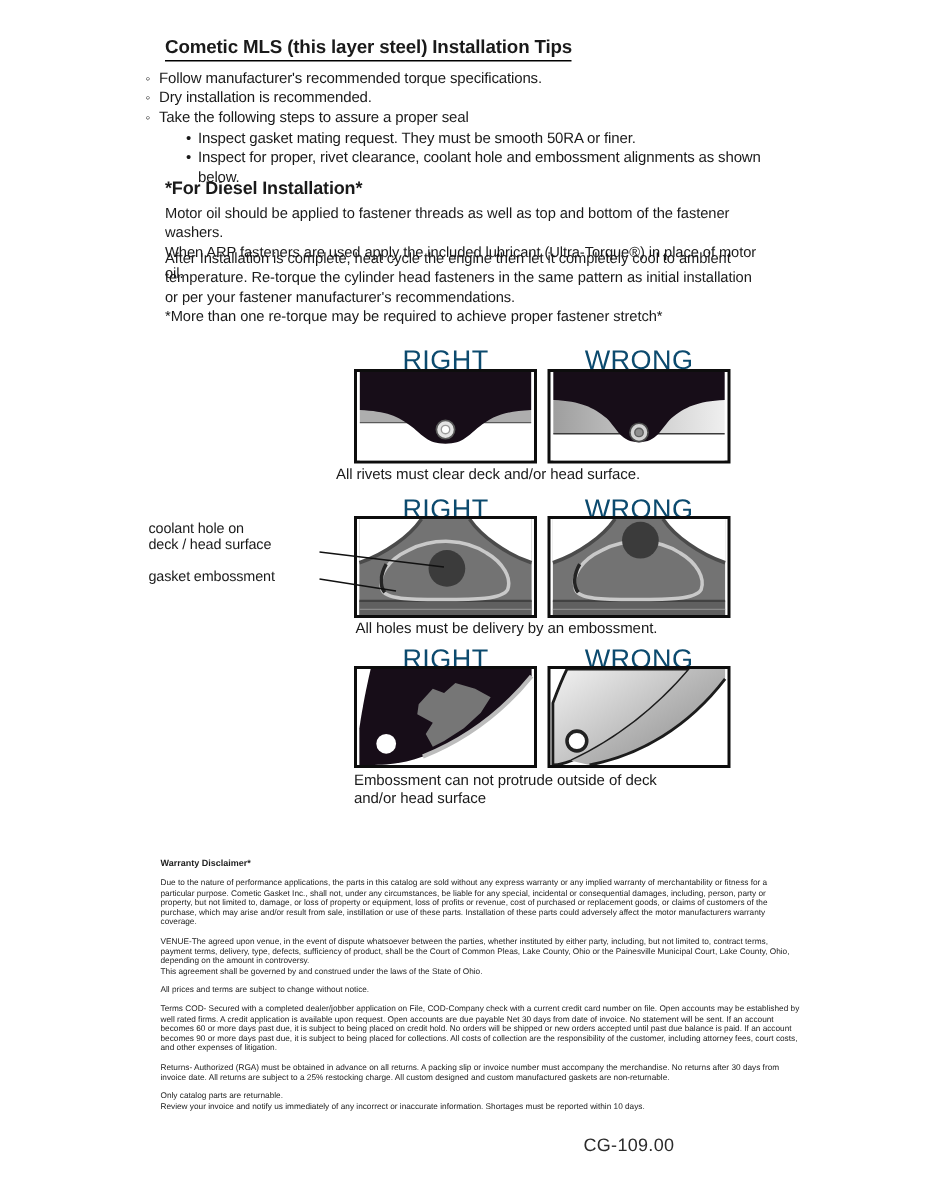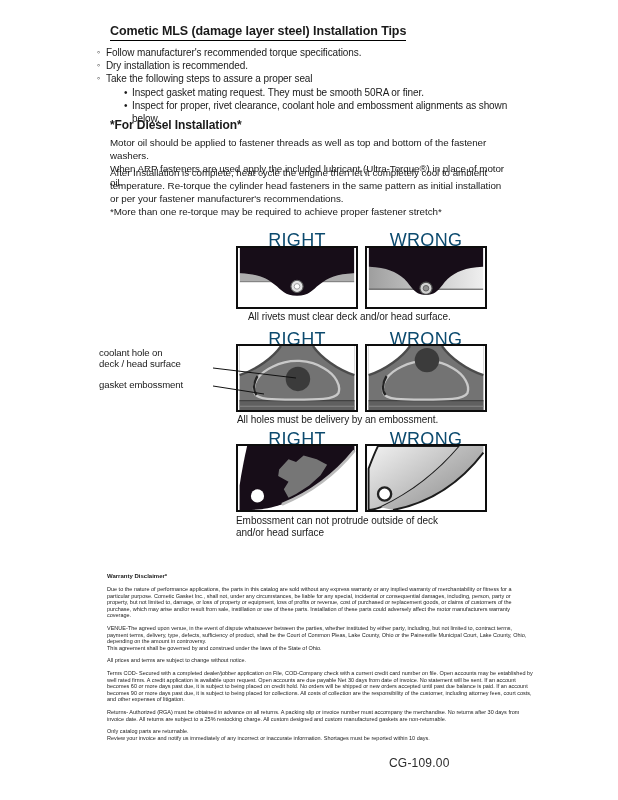--- a/index.html
+++ b/index.html
@@ -38,21 +38,21 @@
   .disclaimer h4 { font-size:6px; font-weight:bold; margin-bottom:7px; }
   .disclaimer p { font-size:5.5px; line-height:6.6px; margin-bottom:6px; white-space:pre-line; letter-spacing:0; }
 
   .footer-code { position:absolute; left:389px; top:756px; font-size:12px; color:#2b2b2b; letter-spacing:0.2px; }
 </style>
 </head>
 <body>
 
 <div class="page">
 
-  <div class="title">Cometic MLS (damage layer steel) Installation Tips</div>
+  <div class="title">Cometic MLS (this layer steel) Installation Tips</div>
 
   <div class="bullets">
     <div class="bullet-row">
       <span class="marker">◦</span>
       <span>Follow manufacturer's recommended torque specifications.</span>
     </div>
     <div class="bullet-row">
       <span class="marker">◦</span>
       <span>Dry installation is recommended.</span>
     </div>
@@ -101,21 +101,21 @@
         </linearGradient>
       </defs>
       <rect width="122" height="63" fill="#ffffff"></rect>
       <rect x="0" y="20" width="122" height="24" fill="url(#gw1)"></rect>
       <line x1="0" y1="44" x2="122" y2="44" stroke="#3a3a3a" stroke-width="1"></line>
       <path d="M0,0 H122 V20 C102,21 94,25 84,33 C76,41 74,50 61,50 C48,50 46,41 38,33 C28,25 20,21 0,20 Z" fill="#170d18"></path>
       <circle cx="61" cy="43" r="6.5" fill="#d2d2d2" stroke="#4a4a4a" stroke-width="1.2"></circle>
       <circle cx="61" cy="43" r="3" fill="#8f8f8f" stroke="#5f5f5f" stroke-width="1"></circle>
     </svg>
   </div>
-  <div class="caption" style="left:248px; top:311px;">All rivets must clear deck and/or head surface.</div>
+  <div class="caption" style="left:224px; top:311px;">All rivets must clear deck and/or head surface.</div>
 
   <div class="dg-label" style="left:236px; top:329px;">RIGHT</div>
   <div class="dg-label" style="left:365px; top:329px;">WRONG</div>
 
   <div class="ann" style="top:347px;">coolant hole on
 deck / head surface</div>
   <div class="ann" style="top:379px;">gasket embossment</div>
 
   <div class="dg-box h68" style="left:236px; top:344px;">
     <svg viewBox="0 0 122 68">

